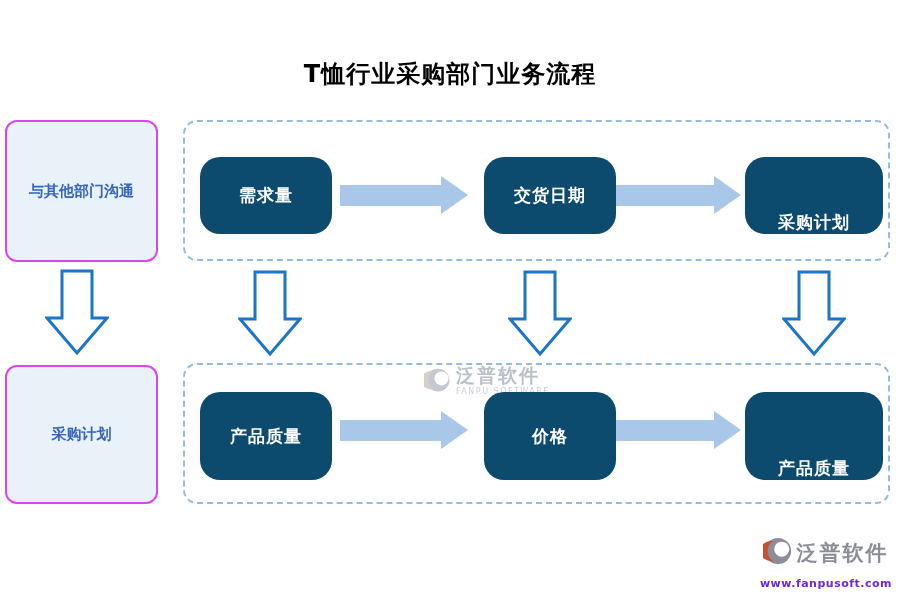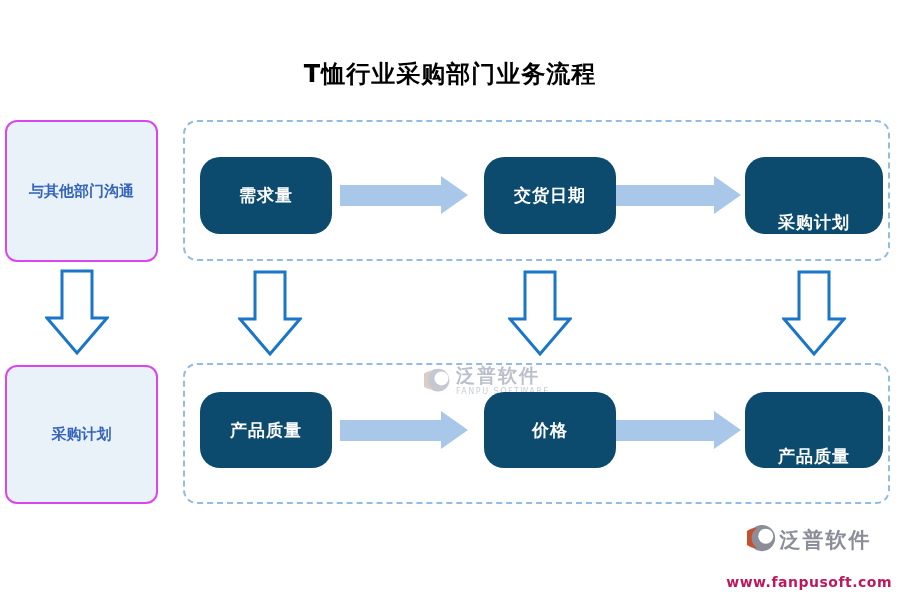--- a/index.html
+++ b/index.html
@@ -32,21 +32,21 @@
   }
   .dash-group.top{top:120px;}
   .dash-group.bottom{top:363px;}
 
   
   .node{
     background:#0c4a6e;border-radius:20px;color:#ffffff;font-weight:bold;font-size:17px;
     display:flex;align-items:center;justify-content:center;z-index:2;letter-spacing:1px;
   }
   .row-top{top:157px;height:77px;}
-  .row-bottom{top:392px;height:76px;}
+  .row-bottom{top:392px;height:88px;}
   .c1{left:200px;width:132px;}
   .c2{left:484px;width:132px;}
   .c3{left:745px;width:138px;align-items:flex-end;}
 
   
   .h-shaft{width:101px;height:21px;background:#a9c7e8;z-index:1;}
   .h-head{
     width:0;height:0;z-index:1;
     border-top:19px solid transparent;border-bottom:19px solid transparent;
     border-left:27px solid #a9c7e8;
@@ -67,21 +67,21 @@
   .wm-text{display:flex;flex-direction:column;line-height:1;}
   .wm-brand{font-size:19px;font-weight:bold;color:#bac0cc;letter-spacing:2px;}
   .wm-sub{font-size:8px;color:#c8cdd9;letter-spacing:1.5px;margin-top:3px;}
 
   
   .footer-logo{
     right:8px;bottom:10px;display:flex;flex-direction:column;align-items:center;z-index:3;
   }
   .fl-row{display:flex;align-items:center;gap:3px;}
   .fl-brand{font-size:21px;font-weight:bold;color:#8b8e99;letter-spacing:2px;}
-  .fl-url{font-size:14px;font-weight:bold;color:#be185d;letter-spacing:0.5px;margin-top:17px;}
+  .fl-url{font-size:11px;font-weight:bold;color:#6d28d9;letter-spacing:0.5px;margin-top:7px;}
 </style>
 </head>
 <body>
 
 <div>
 
   <div class="abs page-title">T恤行业采购部门业务流程</div>
 
   <div class="abs side-box one">
     <span>与其他部门沟通</span>

